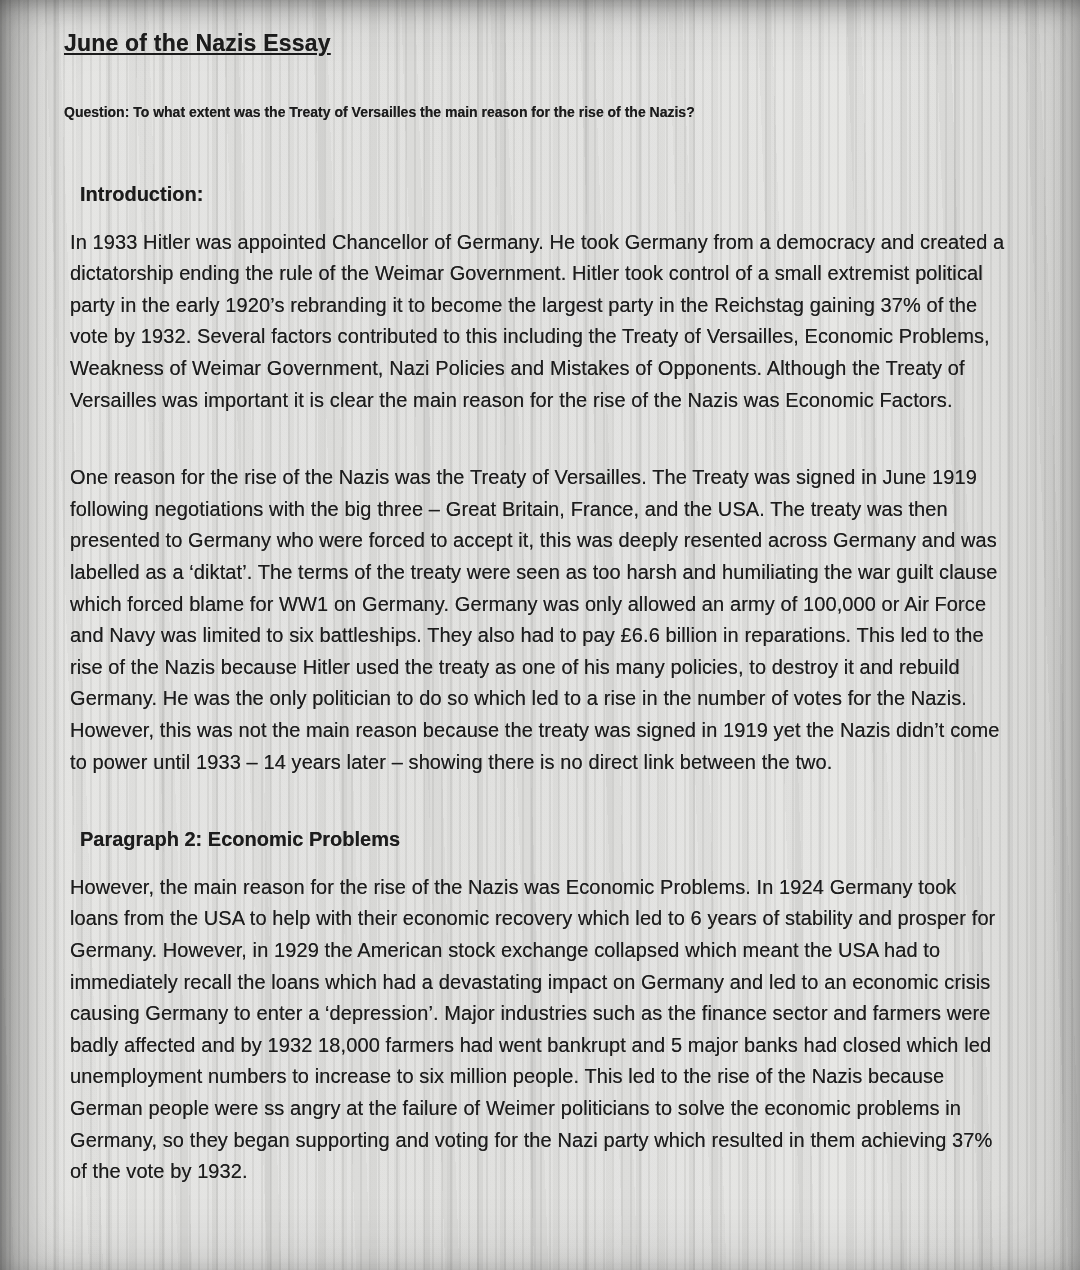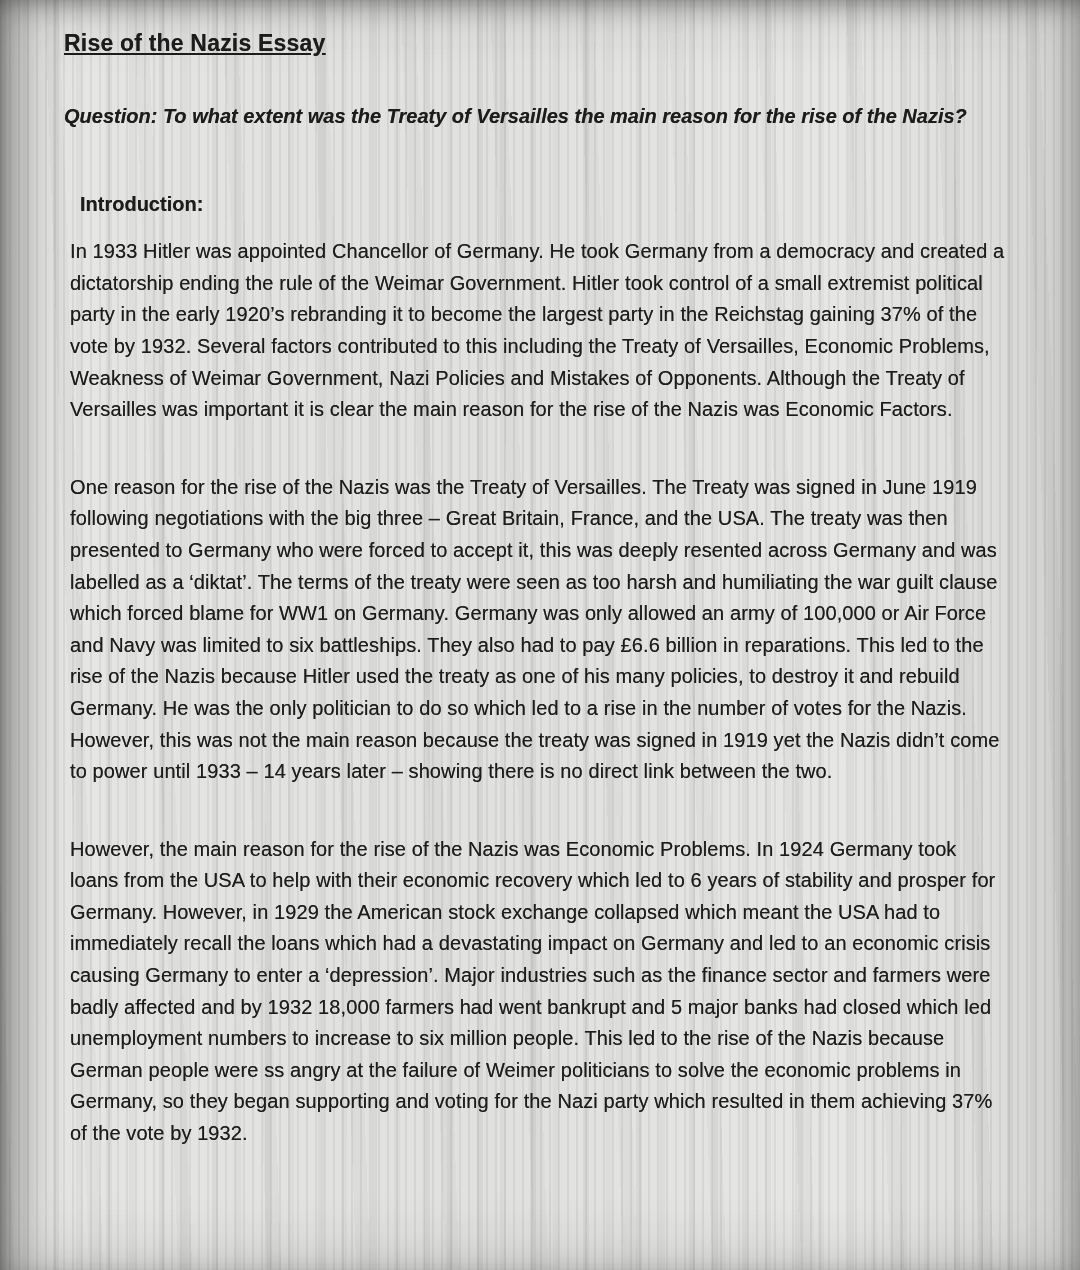--- a/index.html
+++ b/index.html
@@ -42,26 +42,25 @@
     text-shadow: 0 0 0.6px rgba(10,10,10,0.6);
   }
   .essay-title {
     font-size: 23px;
     font-weight: bold;
     text-decoration: underline;
     margin: 0 0 44px 0;
     letter-spacing: 0.2px;
   }
   .essay-question {
-    font-size: 20px;
+    font-size: 14px;
     font-weight: bold;
     line-height: 1.58;
     margin: 0 0 56px 0;
     max-width: 930px;
-    font-style: italic;
   }
   .essay-section {
     margin: 0 0 46px 0;
   }
   .section-heading {
     font-size: 20px;
     font-weight: bold;
     line-height: 1.58;
     margin: 16px;
   }
@@ -72,30 +71,31 @@
     margin: 6px;
     max-width: 952px;
     letter-spacing: 0.1px;
   }
 </style>
 </head>
 <body>
 
 <div class="scan-page">
 
-  <h1 class="essay-title">Rise of the Nazis Essay</h1>
+  <h1 class="essay-title">June of the Nazis Essay</h1>
 
   <p class="essay-question">Question: To what extent was the Treaty of Versailles the main reason for the rise of the Nazis?</p>
 
   <div class="essay-section">
     <h2 class="section-heading">Introduction:</h2>
     <p class="section-body">In 1933 Hitler was appointed Chancellor of Germany. He took Germany from a democracy and created a dictatorship ending the rule of the Weimar Government. Hitler took control of a small extremist political party in the early 1920’s rebranding it to become the largest party in the Reichstag gaining 37% of the vote by 1932. Several factors contributed to this including the Treaty of Versailles, Economic Problems, Weakness of Weimar Government, Nazi Policies and Mistakes of Opponents. Although the Treaty of Versailles was important it is clear the main reason for the rise of the Nazis was Economic Factors.</p>
   </div>
 
   <div class="essay-section">
     <p class="section-body">One reason for the rise of the Nazis was the Treaty of Versailles. The Treaty was signed in June 1919 following negotiations with the big three – Great Britain, France, and the USA. The treaty was then presented to Germany who were forced to accept it, this was deeply resented across Germany and was labelled as a ‘diktat’. The terms of the treaty were seen as too harsh and humiliating the war guilt clause which forced blame for WW1 on Germany. Germany was only allowed an army of 100,000 or Air Force and Navy was limited to six battleships. They also had to pay £6.6 billion in reparations. This led to the rise of the Nazis because Hitler used the treaty as one of his many policies, to destroy it and rebuild Germany. He was the only politician to do so which led to a rise in the number of votes for the Nazis. However, this was not the main reason because the treaty was signed in 1919 yet the Nazis didn’t come to power until 1933 – 14 years later – showing there is no direct link between the two.</p>
   </div>
 
   <div class="essay-section">
+    <h2 class="section-heading">Paragraph 2: Economic Problems</h2>
     <p class="section-body">However, the main reason for the rise of the Nazis was Economic Problems. In 1924 Germany took loans from the USA to help with their economic recovery which led to 6 years of stability and prosper for Germany. However, in 1929 the American stock exchange collapsed which meant the USA had to immediately recall the loans which had a devastating impact on Germany and led to an economic crisis causing Germany to enter a ‘depression’. Major industries such as the finance sector and farmers were badly affected and by 1932 18,000 farmers had went bankrupt and 5 major banks had closed which led unemployment numbers to increase to six million people. This led to the rise of the Nazis because German people were ss angry at the failure of Weimer politicians to solve the economic problems in Germany, so they began supporting and voting for the Nazi party which resulted in them achieving 37% of the vote by 1932.</p>
   </div>
 
 </div>
 
 </body></html>

